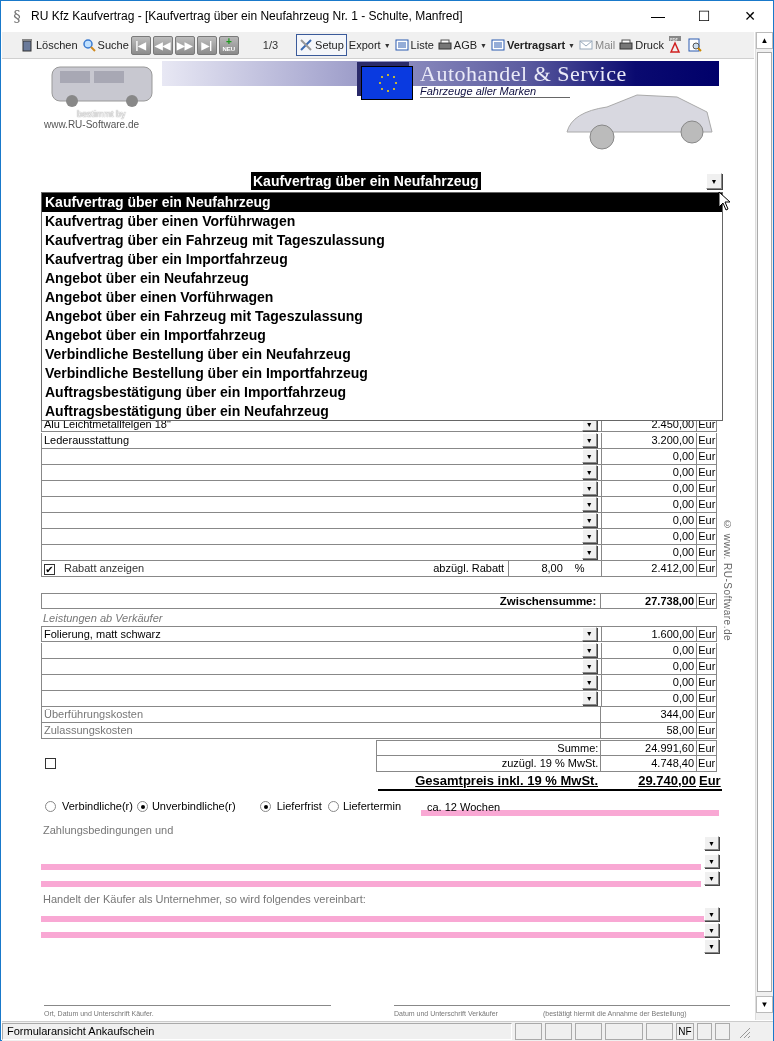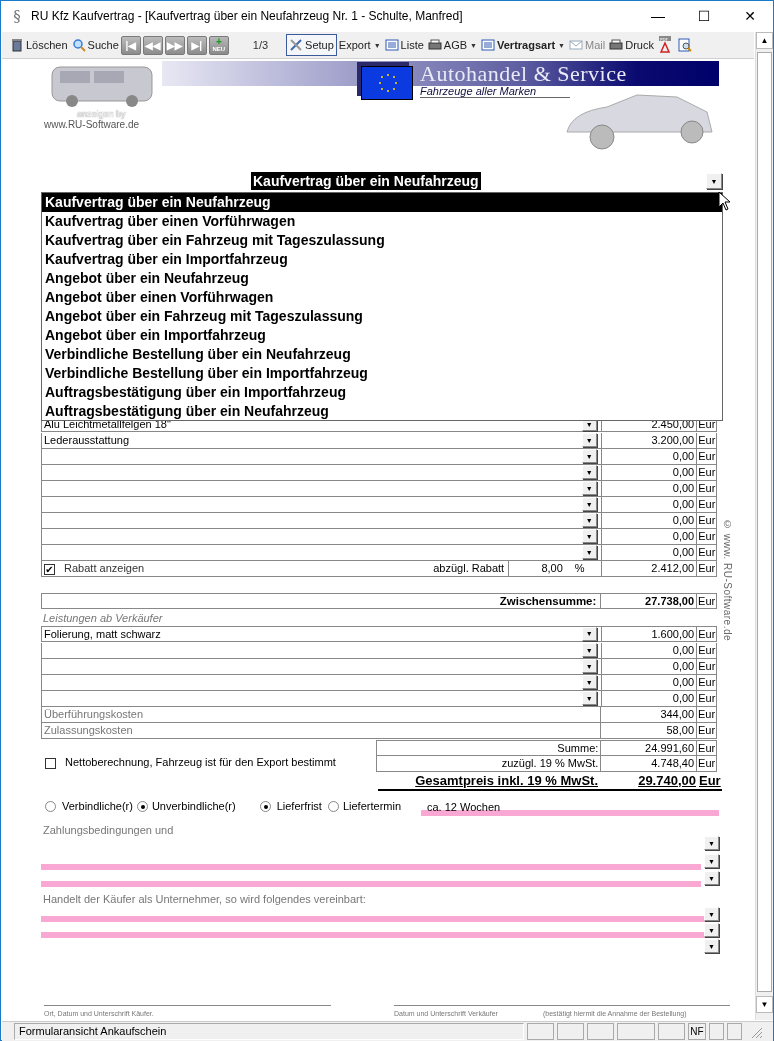--- a/index.html
+++ b/index.html
@@ -5,21 +5,21 @@
   * { box-sizing: border-box; margin: 0; padding: 0; }
   html, body { width: 774px; height: 1041px; overflow: hidden; background: #fff; font-family: "Liberation Sans", sans-serif; font-size: 11px; color: #000; }
   .window { position: absolute; left: 0; top: 0; width: 774px; height: 1041px; border: 1px solid #1979ca; background: #fff; }
   
   .titlebar { position: absolute; left: 0; top: 0; width: 772px; height: 30px; background: #fff; display: flex; align-items: center; }
   .titlebar .app-icon { width: 16px; margin-left: 8px; font-size: 15px; color: #777; text-align: center; font-family: "DejaVu Serif", serif; }
   .titlebar .title { margin-left: 6px; font-size: 12px; color: #000; }
   .titlebar .win-btns { position: absolute; right: 0; top: 0; display: flex; height: 30px; }
   .titlebar .win-btn { width: 46px; height: 30px; display: flex; align-items: center; justify-content: center; font-size: 14px; color: #000; }
   
-  .toolbar { position: absolute; left: 1px; top: 31px; width: 752px; height: 27px; background: #f0f0f0; border-bottom: 1px solid #d0d0d0; display: flex; align-items: center; padding-left: 6px; }
+  .toolbar { position: absolute; left: 1px; top: 31px; width: 752px; height: 27px; background: #f0f0f0; border-bottom: 1px solid #d0d0d0; display: flex; align-items: center; padding-left: 16px; }
   .tb { display: flex; align-items: center; height: 22px; padding: 0 2px; font-size: 11px; color: #222; white-space: nowrap; }
   .tb .ico { display: inline-block; width: 14px; height: 14px; margin-right: 2px; }
   .tb.bold { font-weight: bold; }
   .tb.setup { border: 1px solid #3a5a9a; background: #f4f6fa; }
   .navbtn { width: 20px; height: 19px; margin-right: 2px; background: linear-gradient(#bdbdbd,#8c8c8c); border: 1px solid #7a7a7a; border-radius: 2px; color: #fff; font-size: 10px; display: flex; align-items: center; justify-content: center; font-weight: bold; }
   .navbtn.neu { background: linear-gradient(#b8b8b8,#8a8a8a); font-size: 6px; flex-direction: column; line-height: 7px; }
   .navbtn.neu .plus { color: #1a9a1a; font-size: 10px; line-height: 8px; }
   .pageinfo { margin: 0 18px 0 22px; font-size: 11px; color: #333; }
   .caret { font-size: 7px; margin-left: 3px; color: #333; }
   
@@ -54,21 +54,21 @@
   .checkbox { display: inline-block; width: 11px; height: 11px; border: 1px solid #333; background: #fff; vertical-align: middle; position: relative; font-size: 10px; line-height: 9px; text-align: center; }
   .radio { display: inline-block; width: 11px; height: 11px; border: 1px solid #888; border-radius: 50%; background: #fff; vertical-align: middle; position: relative; }
   .radio.on::after { content: ""; position: absolute; left: 3px; top: 3px; width: 4px; height: 4px; background: #000; border-radius: 50%; }
   .lbl { font-size: 11px; color: #000; }
   .gray-lbl { color: #777; }
   .ital-lbl { color: #777; font-style: italic; font-size: 11px; }
   .line-field { position: absolute; border-bottom: 6px solid #f9a8d4; height: 16px; font-size: 11px; line-height: 15px; }
   .sig-line { position: absolute; border-top: 1px solid #888; font-size: 7px; color: #777; padding-top: 4px; }
   
   .statusbar { position: absolute; left: 1px; top: 1020px; width: 771px; height: 20px; background: #f0f0f0; border-top: 1px solid #ccc; display: flex; align-items: center; }
-  .statusbar .main { width: 510px; height: 17px; border: 1px solid #aaa; border-right-color: #fff; border-bottom-color: #fff; margin-left: 12px; font-size: 11px; line-height: 15px; padding-left: 4px; background: #f0f0f0; }
+  .statusbar .main { width: 510px; height: 17px; border: 1px solid #aaa; border-right-color: #fff; border-bottom-color: #fff; margin-left: 0; font-size: 11px; line-height: 15px; padding-left: 4px; background: #f0f0f0; }
   .statusbar .cell { height: 17px; border: 1px solid #aaa; margin-left: 3px; font-size: 10px; line-height: 15px; text-align: center; }
 </style>
 </head>
 <body>
 
 <div class="window">
 
   <div class="titlebar">
     <span class="app-icon">§</span>
     <span class="title">RU Kfz Kaufvertrag - [Kaufvertrag über ein Neufahrzeug  Nr. 1 - Schulte, Manfred]</span>
@@ -202,21 +202,21 @@
     <div class="abs banner"></div>
     <div class="abs van">
       <svg width="120" height="50">
         <rect x="10" y="8" width="100" height="34" rx="8" fill="#c8c8d0" stroke="#999"></rect>
         <rect x="18" y="12" width="30" height="12" fill="#a8a8b4"></rect>
         <rect x="52" y="12" width="30" height="12" fill="#a8a8b4"></rect>
         <circle cx="30" cy="42" r="6" fill="#888"></circle>
         <circle cx="90" cy="42" r="6" fill="#888"></circle>
       </svg>
     </div>
-    <div class="abs" style="left:75px;top:50px;font-size:9px;color:#fff;text-shadow:0 0 1px #444;">anzeigen by</div>
+    <div class="abs" style="left:75px;top:50px;font-size:9px;color:#fff;text-shadow:0 0 1px #444;">bestimmt by</div>
     <div class="abs watermark" style="top:60px">www.RU-Software.de</div>
     <div class="abs eu-flag">
       <svg width="52" height="34">
           <g fill="#ffdd00">
         <circle cx="26" cy="8" r="1"></circle>
             <circle cx="32" cy="10" r="1"></circle>
             <circle cx="34" cy="16" r="1"></circle>
             <circle cx="32" cy="22" r="1"></circle>
         <circle cx="26" cy="24" r="1"></circle>
             <circle cx="20" cy="22" r="1"></circle>
@@ -396,21 +396,20 @@
       <div class="cur">Eur</div>
     </div>
     <div class="row" style="top:664px">
       <div class="desc gray" style="width:559px">Zulassungskosten</div>
       <div class="amt" style="margin-left:0;width:96px">58,00</div>
       <div class="cur">Eur</div>
     </div>
 
     <div class="abs" style="left:43px;top:697px;">
       <span class="checkbox"></span>
-      <span class="lbl" style="margin-left:6px">Nettoberechnung, Fahrzeug ist für den Export bestimmt</span>
     </div>
     <div class="row" style="left:374px;width:341px;top:681px;border-top:1px solid #888;">
       <div style="width:224px;text-align:right;padding-right:2px;line-height:15px;">Summe:</div>
       <div class="amt" style="margin-left:0;width:96px">24.991,60</div>
       <div class="cur">Eur</div>
     </div>
     <div class="row" style="left:374px;width:341px;top:697px;">
       <div style="width:224px;text-align:right;padding-right:2px;line-height:15px;">zuzügl.  19 %  MwSt.</div>
       <div class="amt" style="margin-left:0;width:96px">4.748,40</div>
       <div class="cur">Eur</div>

